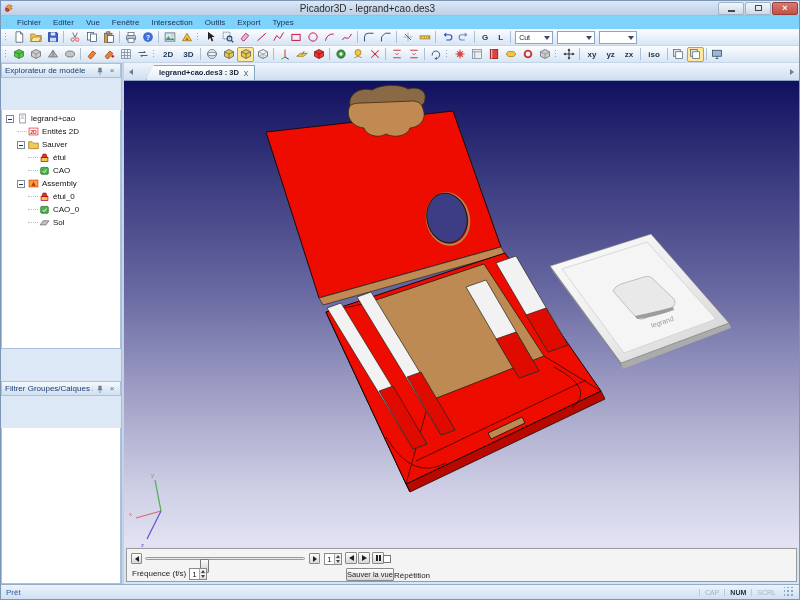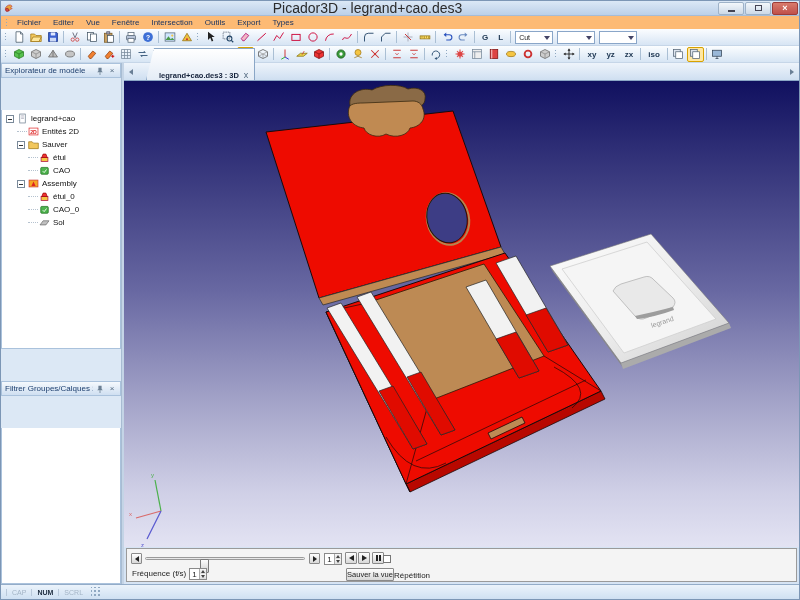--- a/index.html
+++ b/index.html
@@ -3,28 +3,28 @@
 <meta charset="utf-8">
 <style>
   * { box-sizing: border-box; margin:0; padding:0; }
   html,body { width:800px; height:600px; overflow:hidden; }
   body { font-family:"Liberation Sans", sans-serif; font-size:8px; background:#d6e4f4; }
   #app { width:800px; height:600px; border:1px solid #7c96b5; display:flex; flex-direction:column; background:#d6e4f4; }
 
   
   #titlebar { height:15px; background:linear-gradient(#dbe8f6,#bcd0e8); display:flex; align-items:center; padding:0 1px 0 3px; border-bottom:1px solid #a6bcd6; }
   #app-icon { width:10px; height:10px; margin-right:4px; }
-  #window-title { flex:1; text-align:center; font-size:14px; color:#2b2b2b; white-space:nowrap; overflow:hidden; }
+  #window-title { flex:1; text-align:center; font-size:10px; color:#2b2b2b; white-space:nowrap; overflow:hidden; }
   .wbtn { width:26px; height:13px; display:flex; align-items:center; justify-content:center; margin-left:1px; border:1px solid #9eb2c8; background:linear-gradient(#f3f7fb,#ccd9e8); border-radius:2px; }
   .wbtn .bar { width:7px; height:2px; background:#445; margin-top:5px; }
   .wbtn .box { width:7px; height:6px; border:1.5px solid #445; }
   #close-button { background:linear-gradient(#d97b6c,#c0504a); border-color:#9c3c38; color:#fff; font-size:9px; font-weight:bold; }
 
   
-  #menubar { height:13px; display:flex; align-items:center; background:#fdba74; padding-left:3px; }
+  #menubar { height:13px; display:flex; align-items:center; background:#7dd3fc; padding-left:3px; }
   .grip { width:3px; height:10px; margin:0 3px 0 1px; background-image:radial-gradient(circle, #8fa8c2 1px, transparent 1px); background-size:3px 3px; }
   .menu-item { padding:0 6px; height:12px; line-height:12px; color:#1c3560; cursor:default; }
 
   
   .toolbar { height:17px; display:flex; align-items:center; background:linear-gradient(#fbfdff,#d7e5f4); border-bottom:1px solid #c6d6e8; padding-left:2px; }
   .sep { width:1px; height:12px; background:#aabfd4; margin:0 2px; }
   .tbtn { width:17px; height:15px; display:flex; align-items:center; justify-content:center; border:1px solid transparent; border-radius:2px; flex:none; }
   .tbtn svg { width:12px; height:12px; }
   .tbtn.text { width:auto; padding:0 4px; font-size:8px; font-weight:bold; color:#223a55; }
   .tbtn.active { background:#ffe7a2; border-color:#d8a200; }
@@ -50,21 +50,21 @@
   #filter-list { flex:1; background:#fff; border:1px solid #aac2dc; border-top:none; }
 
   #right-area { flex:1; display:flex; flex-direction:column; min-width:0; }
 
   
   #tabbar { height:18px; background:linear-gradient(#eef4fb,#cfdff1); display:flex; align-items:flex-end; padding:0 2px; border-bottom:1px solid #8aa6c6; }
   .tab-scroll { width:10px; height:12px; display:flex; align-items:center; justify-content:center; margin-bottom:2px; }
   .tab-scroll .tri-l { width:0;height:0;border-top:3px solid transparent;border-bottom:3px solid transparent;border-right:4px solid #6a7f96; }
   .tab-scroll .tri-r { width:0;height:0;border-top:3px solid transparent;border-bottom:3px solid transparent;border-left:4px solid #6a7f96; }
   #tab-spacer { flex:1; }
-  .tab { height:32px; margin-left:10px; background:linear-gradient(#ffffff,#e4ecf6); border:1px solid #8aa6c6; border-bottom:none; display:flex; align-items:flex-end; gap:5px; padding:0 6px 0 12px; font-size:7.5px; font-weight:bold; color:#14213a; clip-path:polygon(8px 0, 100% 0, 100% 100%, 0 100%); }
+  .tab { height:15px; margin-left:10px; background:linear-gradient(#ffffff,#e4ecf6); border:1px solid #8aa6c6; border-bottom:none; display:flex; align-items:center; gap:5px; padding:0 6px 0 12px; font-size:7.5px; font-weight:bold; color:#14213a; clip-path:polygon(8px 0, 100% 0, 100% 100%, 0 100%); }
   .tab-close { color:#51677e; font-weight:normal; font-size:9px; }
 
   
   #viewport { position:relative; height:468px; background:linear-gradient(180deg,#10105f 0%, #2d2d75 14%, #6868a2 45%, #a6a6ca 70%, #cfcfe6 88%, #e3e3f3 100%); }
   #viewport svg { position:absolute; inset:0; }
 
   
   #controls-wrap { height:37px; background:#d6e4f4; padding:1px 2px 2px 2px; }
   #controls { height:34px; border:1px solid #9a9a9a; background:#f4f4f4; position:relative; font-size:8px; color:#222; }
   .btn3d { position:absolute; border:1px solid #8a8a8a; background:linear-gradient(#fefefe,#d8d8d8); display:flex; align-items:center; justify-content:center; border-radius:1px; }
@@ -742,16 +742,17 @@
                 </i>
               </span>
           </div>
           <div class="btn3d" id="save-view-button">Sauver la vue</div>
         </div>
       </div>
     </div>
   </div>
 
   <div id="statusbar">
+    <span id="status-text">Prêt</span>
     <span id="indicators"><span class="indicator">CAP</span><span class="indicator on">NUM</span><span class="indicator">SCRL</span></span>
     <span id="resize-grip"></span>
   </div>
 </div>
 
 </body></html>

